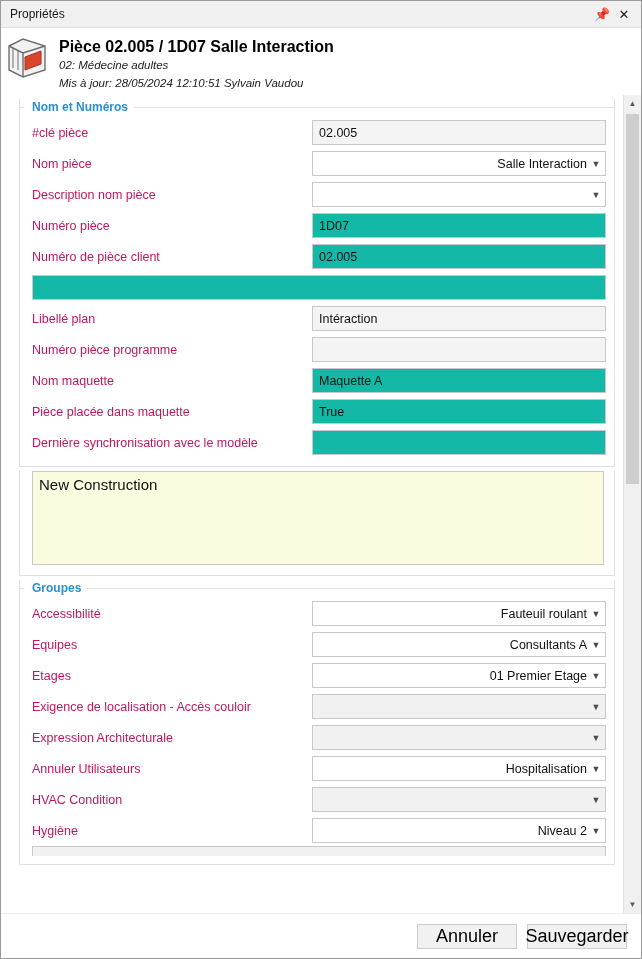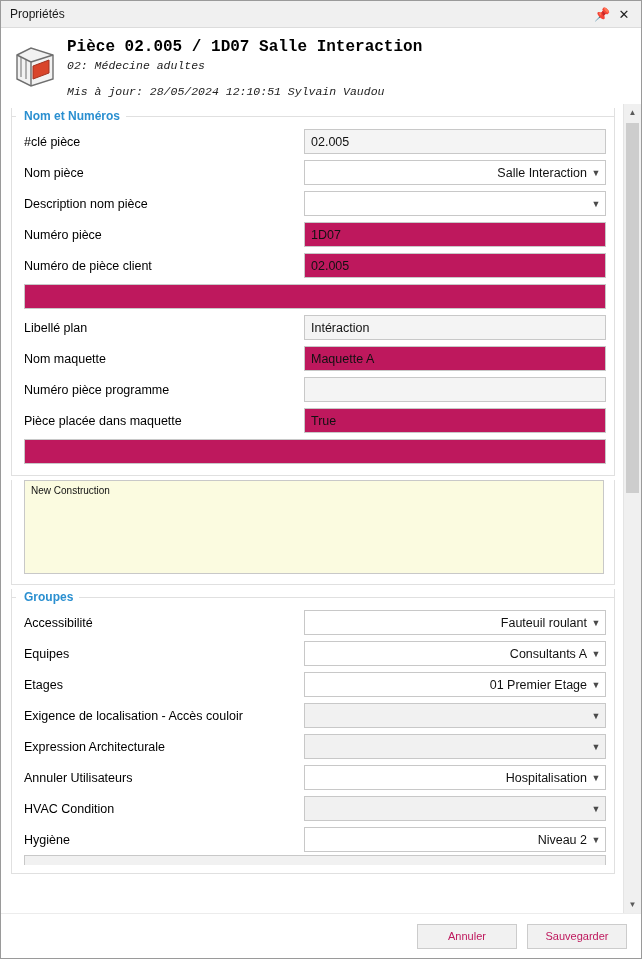--- a/index.html
+++ b/index.html
@@ -50,24 +50,23 @@
     font-size: 13px;
     line-height: 1;
   }
   .pin-glyph {
     font-size: 13px;
     transform: rotate(0deg);
   }
   
   .header {
     display: flex;
-    align-items: center;
-    padding: 8px 10px 6px 12px;
-    flex: none;
-    font-family: Liberation Mono, monospace;
+    align-items: flex-start;
+    padding: 8px 10px 6px 4px;
+    flex: none;
   }
   .room-icon {
     width: 44px;
     height: 44px;
     margin-right: 10px;
     flex: none;
     position: relative;
   }
   .header-text {
     padding-top: 2px;
@@ -81,21 +80,21 @@
   .header-sub {
     font-size: 11.5px;
     font-style: italic;
     color: #222222;
     margin-top: 3px;
   }
   .header-updated {
     font-size: 11.5px;
     font-style: italic;
     color: #222222;
-    margin-top: 13px;
+    margin-top: 6px;
   }
   
   .content-wrap {
     position: relative;
     flex: 1;
     display: flex;
     overflow: hidden;
   }
   .content {
     flex: 1;
@@ -121,21 +120,21 @@
   }
   .sb-thumb {
     position: absolute;
     left: 2px;
     width: 13px;
     background: #cdcdcd;
     border-radius: 0;
   }
   
   .group {
-    margin: 4px 8px 0 10px;
+    margin: 4px 8px 0 18px;
     border: 1px solid #e0e0e0;
     border-top: none;
     position: relative;
     padding: 0 0 8px 0;
   }
   .group-legend {
     position: relative;
     top: 0;
     display: flex;
     align-items: center;
@@ -167,29 +166,29 @@
   
   .row {
     display: flex;
     align-items: center;
     height: 31px;
     padding: 0 8px 0 12px;
   }
   .row .label {
     width: 280px;
     font-size: 12.5px;
-    color: #000000;
+    color: #be185d;
     flex: none;
   }
   .field {
     flex: 1;
     height: 25px;
     box-sizing: border-box;
     border: 1px solid #c8c8c8;
-    background: #be185d;
+    background: #14b8a6;
     display: flex;
     align-items: center;
     padding: 0 6px;
     font-size: 12.5px;
     color: #111111;
   }
   .field.readonly {
     background: #f4f4f4;
   }
   .combo {
@@ -215,43 +214,43 @@
     color: #4a4a4a;
   }
   
   .note-box {
     margin: 2px 10px 0 12px;
     height: 94px;
     box-sizing: border-box;
     border: 1px solid #c8c8c8;
     background: #fbfbe0;
     padding: 4px 6px;
-    font-size: 10px;
+    font-size: 15px;
     color: #111111;
   }
   
   .footer {
     height: 44px;
     flex: none;
     border-top: 1px solid #ececec;
     background: #ffffff;
     display: flex;
     align-items: center;
     justify-content: flex-end;
     padding: 0 14px 0 0;
     gap: 10px;
   }
   .btn {
     width: 100px;
     height: 25px;
     box-sizing: border-box;
     border: 1px solid #cccccc;
     background: #f1f1f1;
-    color: #be185d;
-    font-size: 11px;
+    color: #000000;
+    font-size: 18px;
     display: flex;
     align-items: center;
     justify-content: center;
   }
   .partial-row {
     height: 10px;
     overflow: hidden;
     padding: 0 8px 0 12px;
     display: flex;
   }
@@ -336,35 +335,36 @@
         <div class="row">
           <div class="field"></div>
         </div>
 
         <div class="row">
           <div class="label">Libellé plan</div>
           <div class="field readonly">Intéraction</div>
         </div>
 
         <div class="row">
+          <div class="label">Numéro pièce programme</div>
+          <div class="field readonly"></div>
+        </div>
+
+        <div class="row">
           <div class="label">Nom maquette</div>
           <div class="field">Maquette A</div>
         </div>
 
         <div class="row">
-          <div class="label">Numéro pièce programme</div>
-          <div class="field readonly"></div>
-        </div>
-
-        <div class="row">
           <div class="label">Pièce placée dans maquette</div>
           <div class="field">True</div>
         </div>
 
         <div class="row">
+          <div class="label">Dernière synchronisation avec le modèle</div>
           <div class="field"></div>
         </div>
       </div>
 
       <div class="group" style="padding-bottom:10px;">
         <div class="note-box">New Construction</div>
       </div>
 
       <div class="group">
         <div class="group-legend">

